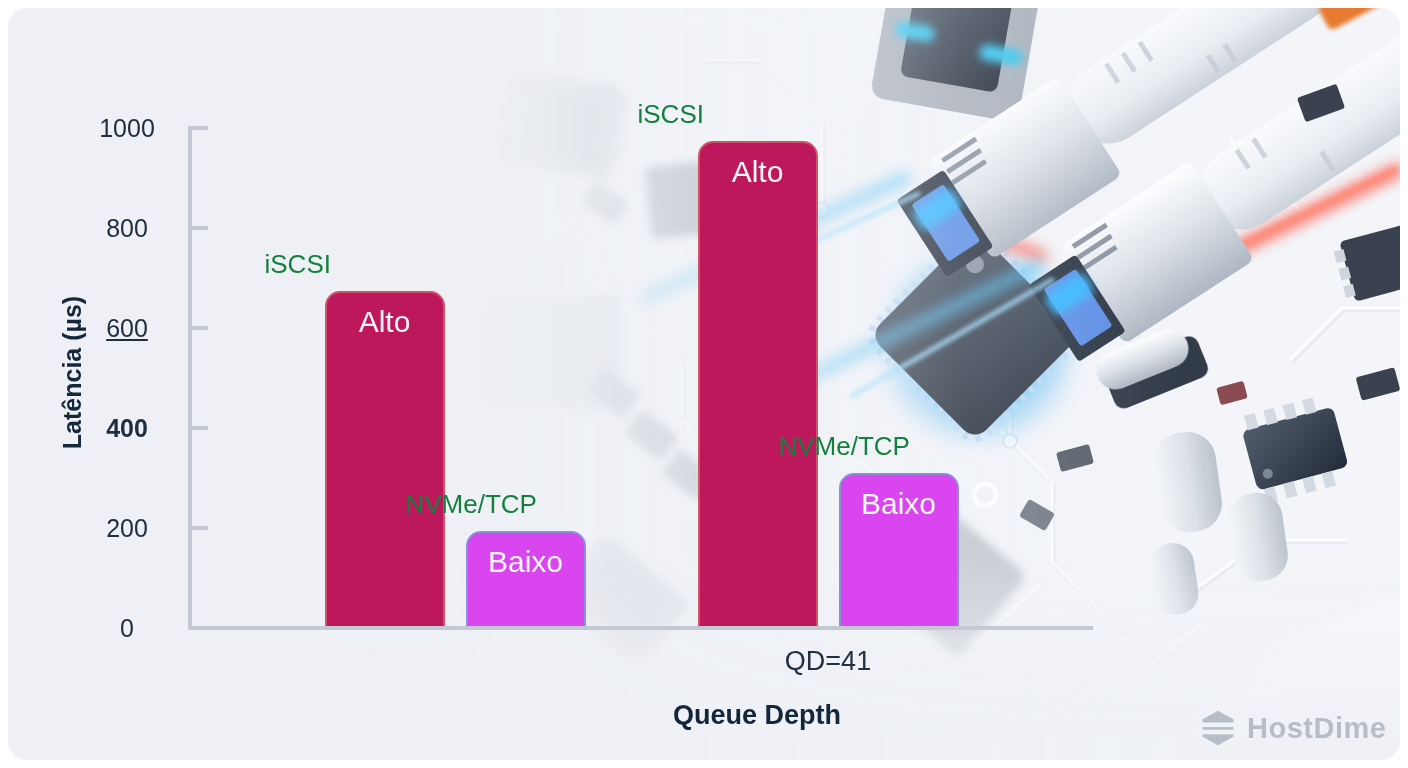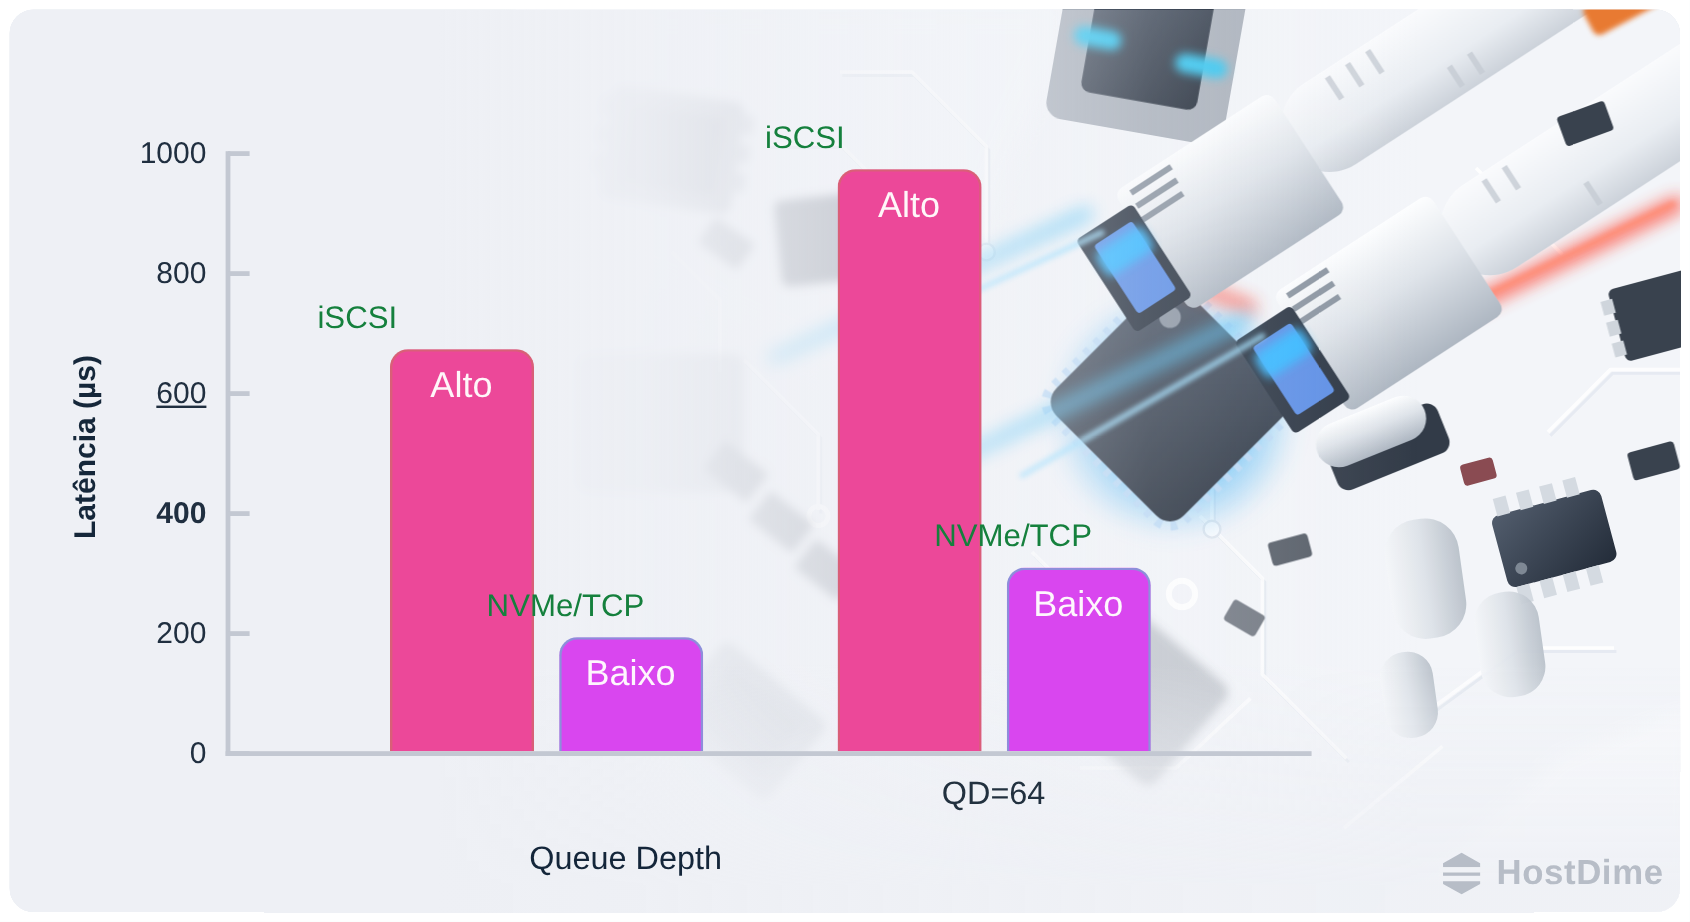--- a/index.html
+++ b/index.html
@@ -9,30 +9,30 @@
   .stage{position:absolute;left:-8px;top:-8px;width:1408px;height:768px;}
   .stage > *{position:absolute;}
   svg.bg{left:0;top:0;}
   .fade-left{left:0;top:0;width:1408px;height:768px;
     background:linear-gradient(90deg,#eef0f5 0%,#eef0f5 26%,rgba(238,240,245,.93) 38%,
     rgba(238,240,245,.58) 52%,rgba(238,240,245,.2) 68%,rgba(238,240,245,0) 84%);}
   .fade-bottom{left:0;top:0;width:1408px;height:768px;
     background:linear-gradient(0deg,rgba(238,240,245,.92) 4%,rgba(238,240,245,.65) 12%,rgba(238,240,245,0) 28%);}
   .axis{background:#c3c8d2;}
   .ytick-mark{background:#c3c8d2;height:4px;width:18px;}
-  .ytick-label{width:90px;text-align:right;font-size:25px;line-height:30px;color:#202f40;}
+  .ytick-label{width:90px;text-align:center;font-size:25px;line-height:30px;color:#202f40;}
   .ylabel{width:340px;text-align:center;font-size:25px;font-weight:bold;color:#15273a;
     transform:rotate(-90deg);transform-origin:center;}
   .bar{border-radius:15px 15px 0 0;box-sizing:border-box;}
-  .bar.s0{background:#ec4899;border:2px solid rgba(211,103,110,.75);border-bottom:none;}
+  .bar.s0{background:#be185d;border:2px solid rgba(211,103,110,.75);border-bottom:none;}
   .bar.s1{background:#d946ef;border:2px solid rgba(122,160,213,.8);border-bottom:none;}
   .bar-series-label{width:240px;text-align:left;font-size:26px;color:#15803d;}
   .bar-tag{width:100%;text-align:center;font-size:30px;color:rgba(255,253,253,.96);position:absolute;top:12px;left:0;}
   .xcat{width:200px;text-align:center;font-size:27px;color:#22313f;}
-  .xlabel{width:400px;text-align:left;font-size:27px;font-weight:normal;color:#14263a;}
+  .xlabel{width:400px;text-align:right;font-size:27px;font-weight:bold;color:#14263a;}
   .logo{display:flex;align-items:center;gap:9px;}
   .logo-text{font-size:29px;font-weight:bold;color:#b7bdc7;letter-spacing:.5px;}
 </style>
 </head>
 <body>
 
 <div class="card">
 <div class="stage">
 
   <svg class="bg" width="1408" height="768" viewBox="0 0 1408 768">
@@ -276,21 +276,21 @@
         </div>
         <div class="bar-series-label" style="left: 405.5px; top: 489px; position: absolute;">NVMe/TCP</div>
         <div class="bar s0" style="left: 697.5px; top: 141px; width: 120px; height: 485px; position: absolute;">
           <div class="bar-tag">Alto</div>
         </div>
         <div class="bar-series-label" style="left: 637.5px; top: 99px; position: absolute;">iSCSI</div>
         <div class="bar s1" style="left: 838.5px; top: 473px; width: 120px; height: 153px; position: absolute;">
           <div class="bar-tag">Baixo</div>
         </div>
         <div class="bar-series-label" style="left: 778.5px; top: 431px; position: absolute;">NVMe/TCP</div>
-        <div class="xcat" style="left: 728px; top: 646px; position: absolute;">QD=64</div>
+        <div class="xcat" style="left: 728px; top: 646px; position: absolute;">QD=41</div>
       </div>
 
   <div class="ylabel" style="position:absolute;left:-98px;top:358px;">Latência (µs)</div>
   <div class="xlabel" style="position:absolute;left:441px;top:700px;">Queue Depth</div>
 
   <div class="logo" style="left:1198px;top:708px;">
     <svg width="40" height="40" viewBox="0 0 44 44">
       <path d="M22 3 L39 12.5 V31.5 L22 41 L5 31.5 V12.5 Z" fill="#b7bdc7"></path>
       <rect x="2" y="16" width="40" height="5" fill="#f0f2f6"></rect>
       <rect x="2" y="24" width="40" height="5" fill="#f0f2f6"></rect>

